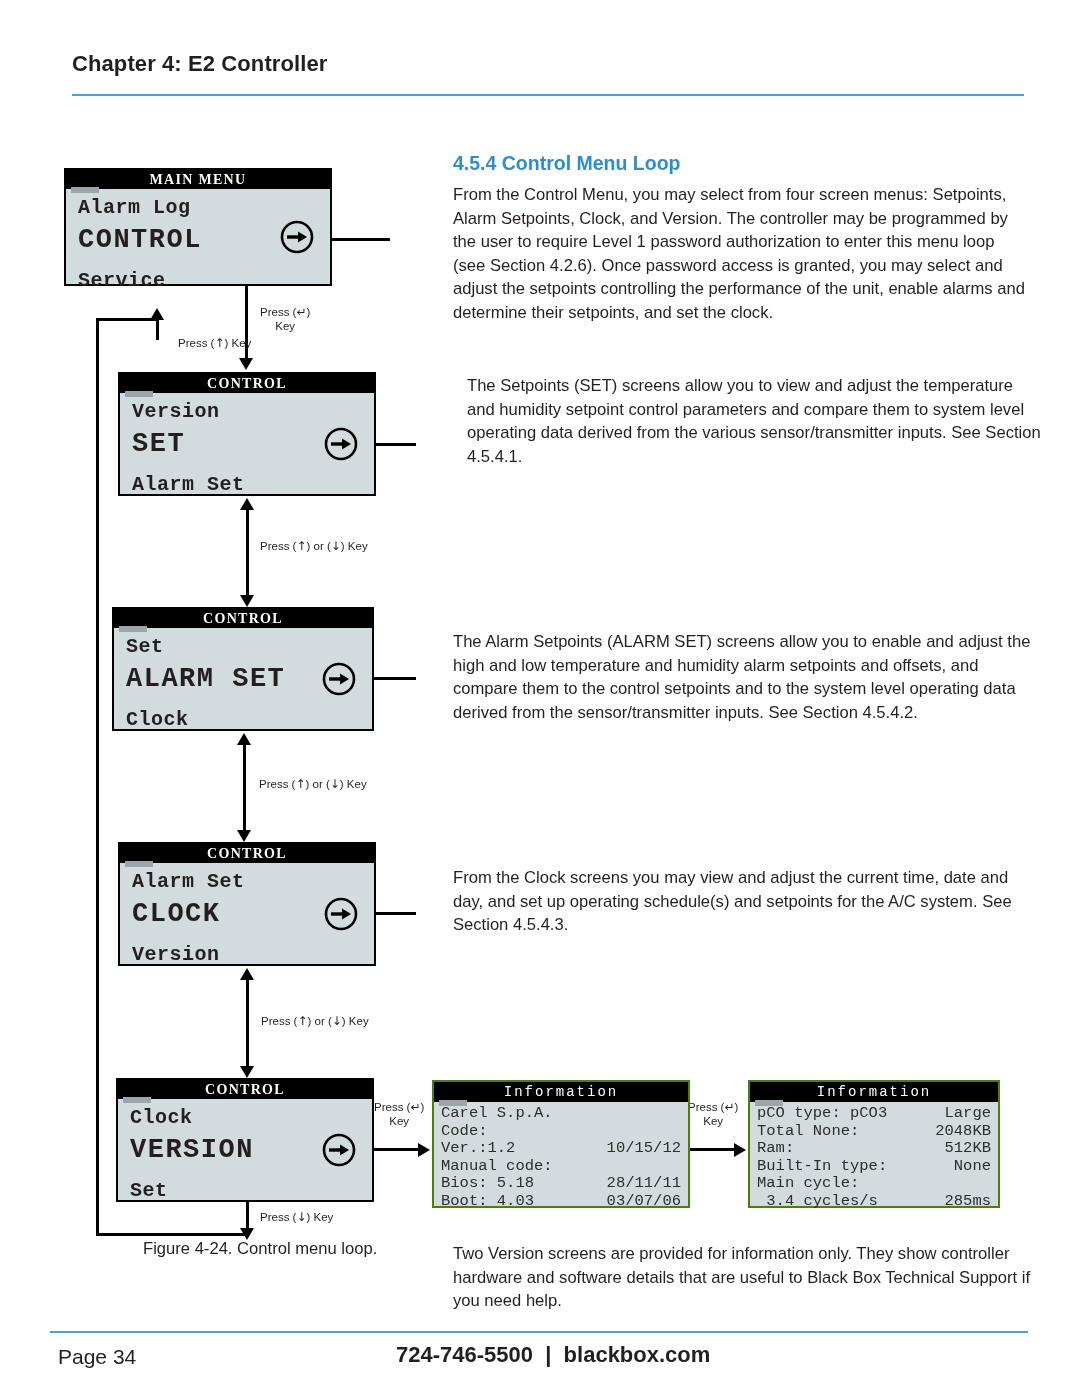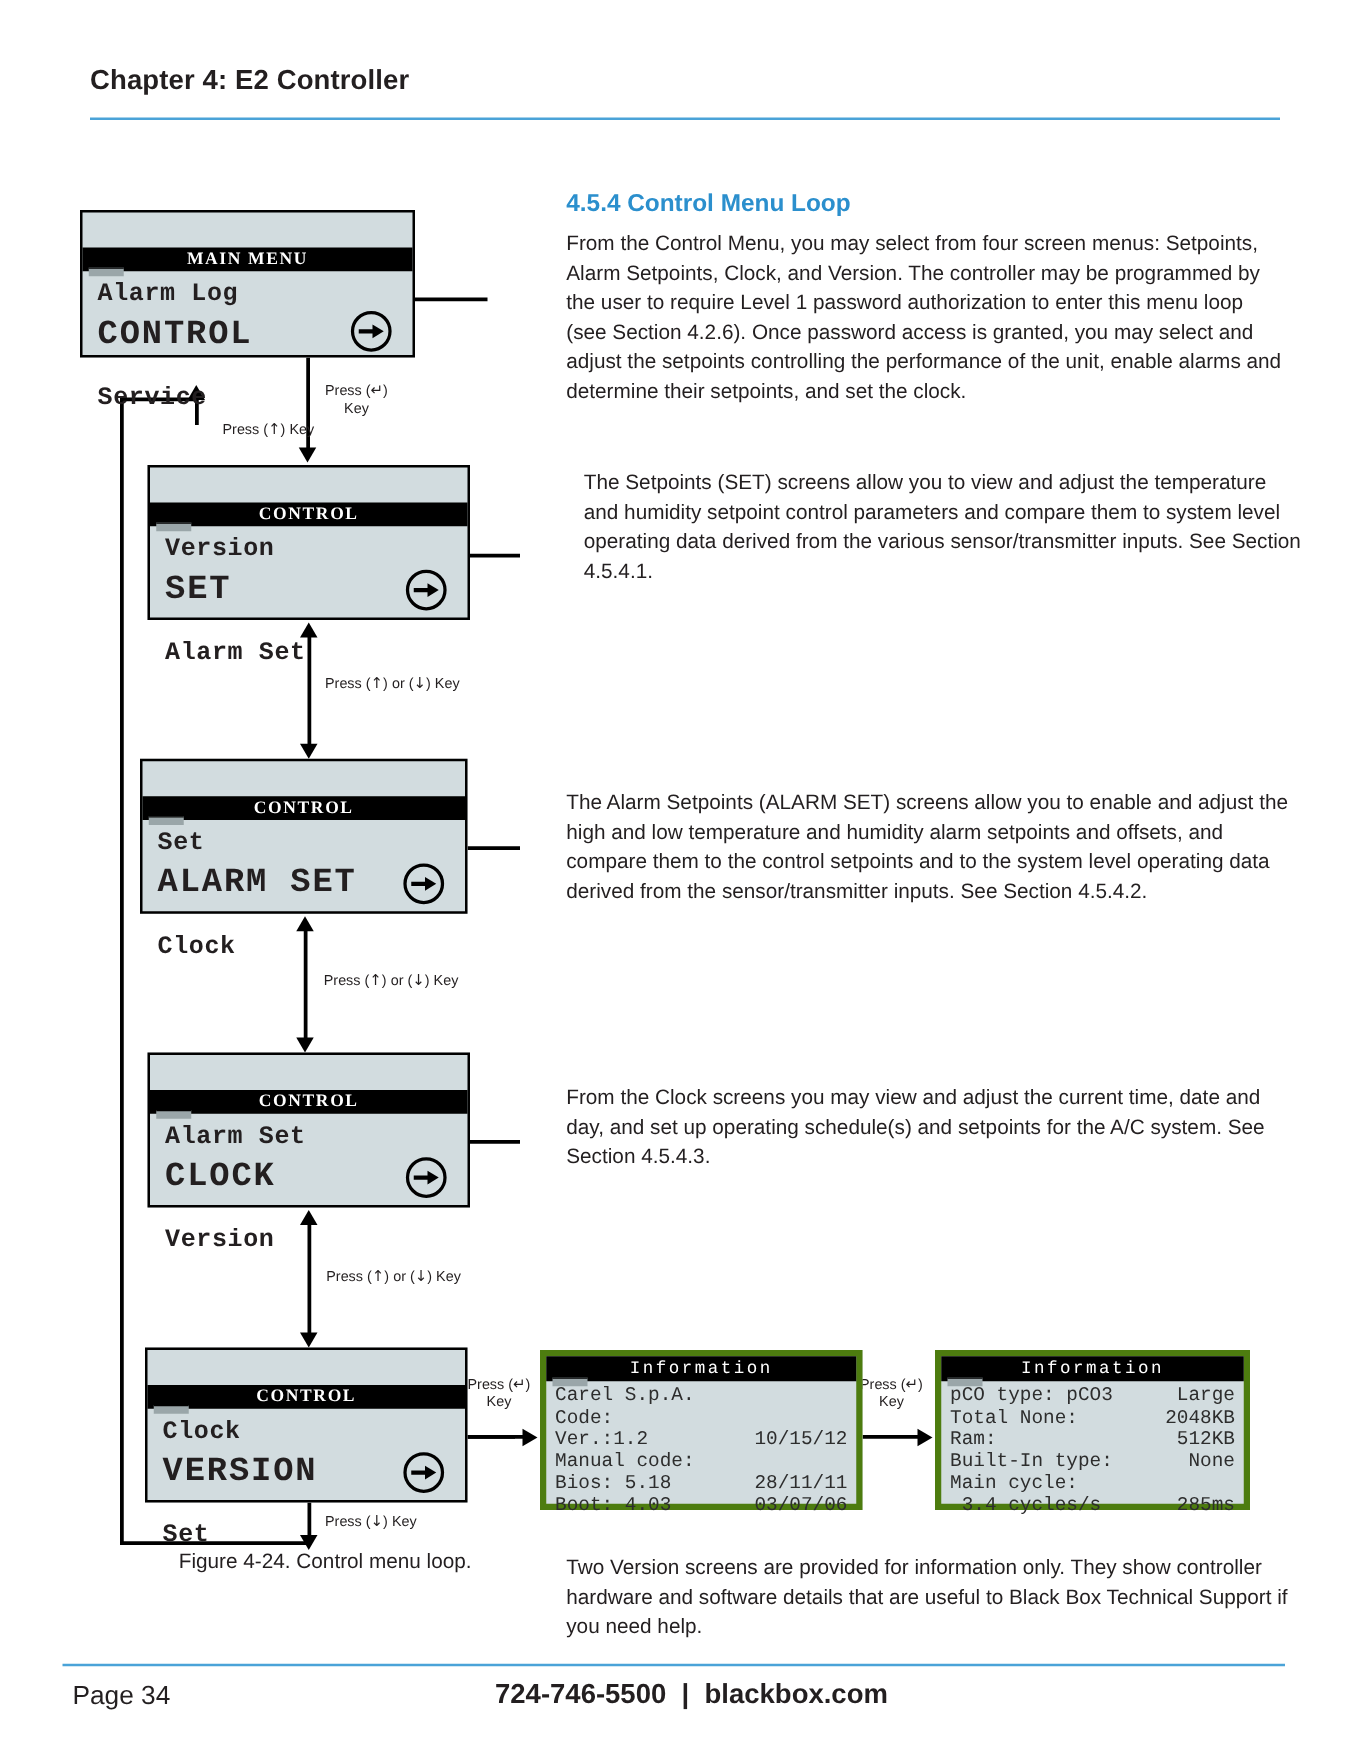--- a/index.html
+++ b/index.html
@@ -67,55 +67,54 @@
     border:2px solid #000;
     background:#d2dcdf;
     z-index:5;
   }
   .lcd-title {
     height:19px; background:#000; color:#ffffff;
     font-family:"Liberation Serif", serif;
     font-weight:bold; font-size:14px; letter-spacing:1.3px;
     text-align:center; line-height:19px;
     position:relative;
-    margin-top:28px;
   }
   .lcd-cursor {
     position:absolute; left:5px; bottom:-4px;
     width:28px; height:7px; background:#9aa6a9;
     border-top:1px solid #000;
   }
   .lcd-body {
     position:relative; height:calc(100% - 19px);
     padding:9px 0 0 12px;
     font-family:"Liberation Mono", monospace;
     font-weight:bold;
   }
   .lcd-line-small { font-size:20px; letter-spacing:.5px; line-height:20px; }
   .lcd-line-big {
     font-size:27px; letter-spacing:1.5px; font-weight:bold;
     line-height:34px; margin-top:5px;
   }
-  .lcd-line-bottom { margin-top:24px; }
+  .lcd-line-bottom { margin-top:14px; }
   .enter-icon {
     position:absolute; right:16px; top:50%;
     transform:translateY(-50%);
     width:34px; height:34px;
   }
 
   
   #panel-main    { left:64px;  top:168px;  width:268px; height:118px; }
   #panel-set     { left:118px; top:372px;  width:258px; height:124px; }
   #panel-alarm   { left:112px; top:607px;  width:262px; height:124px; }
   #panel-clock   { left:118px; top:842px;  width:258px; height:124px; }
   #panel-version { left:116px; top:1078px; width:258px; height:124px; }
 
   
   .info-screen {
-    position:absolute; border:5px solid #4d7c0f;
+    position:absolute; border:2px solid #4d7c0f;
     background:#d2dcdf; z-index:5;
   }
   .info-title {
     height:20px; background:#000; color:#ffffff;
     font-family:"Liberation Mono", monospace;
     font-size:14px; letter-spacing:2px;
     text-align:center; line-height:20px; position:relative;
   }
   .info-body {
     padding:3px 7px 3px 7px;

